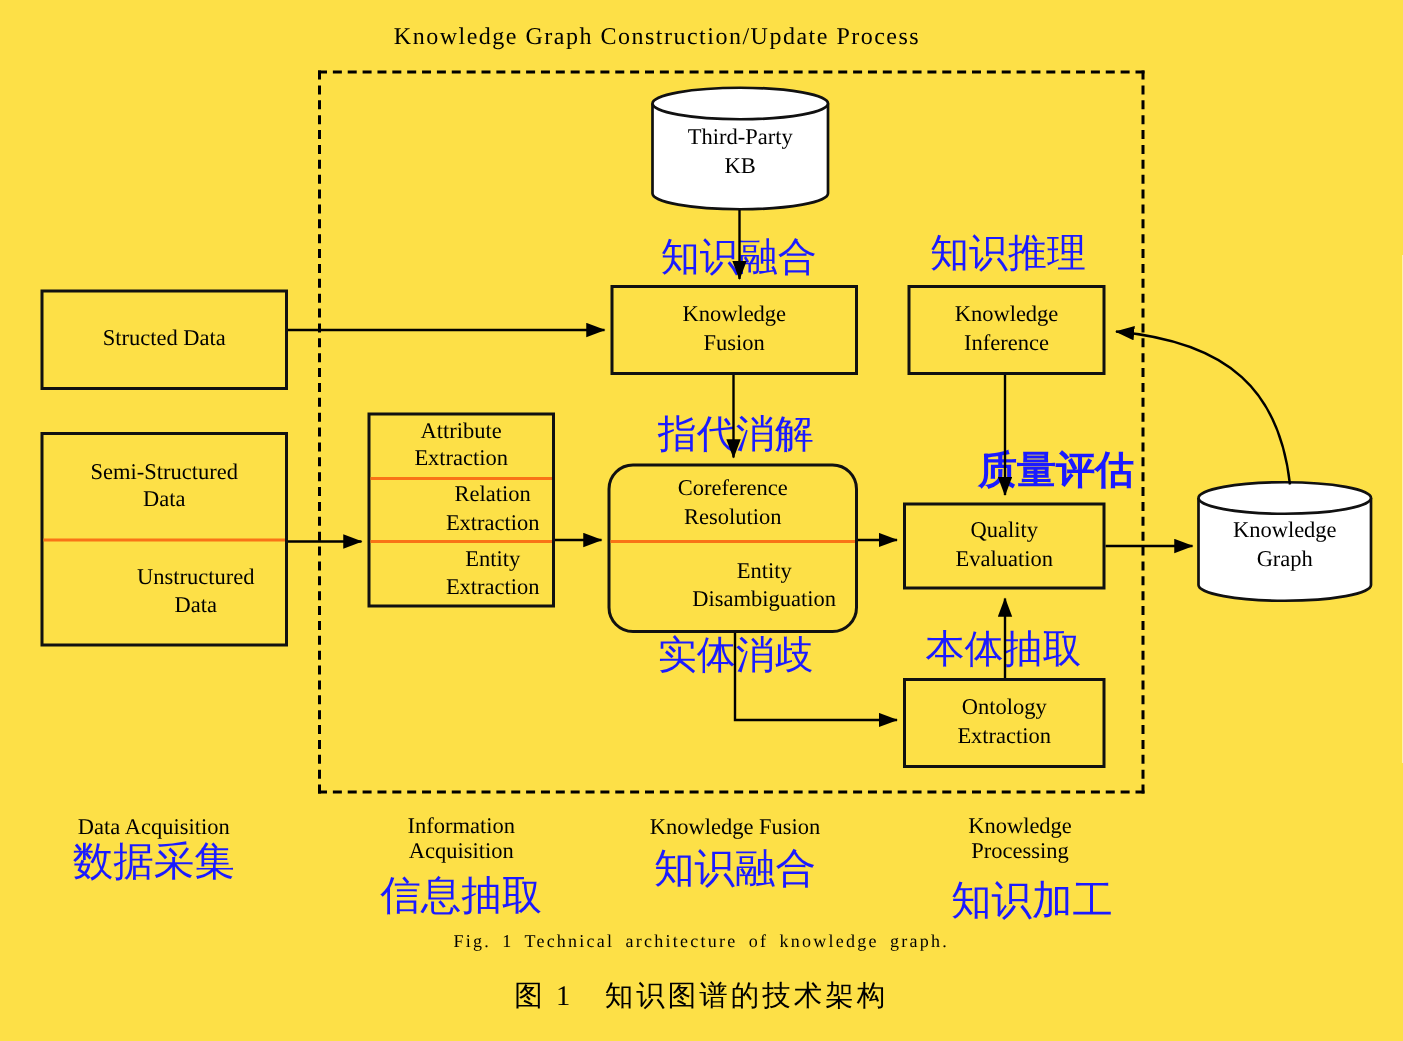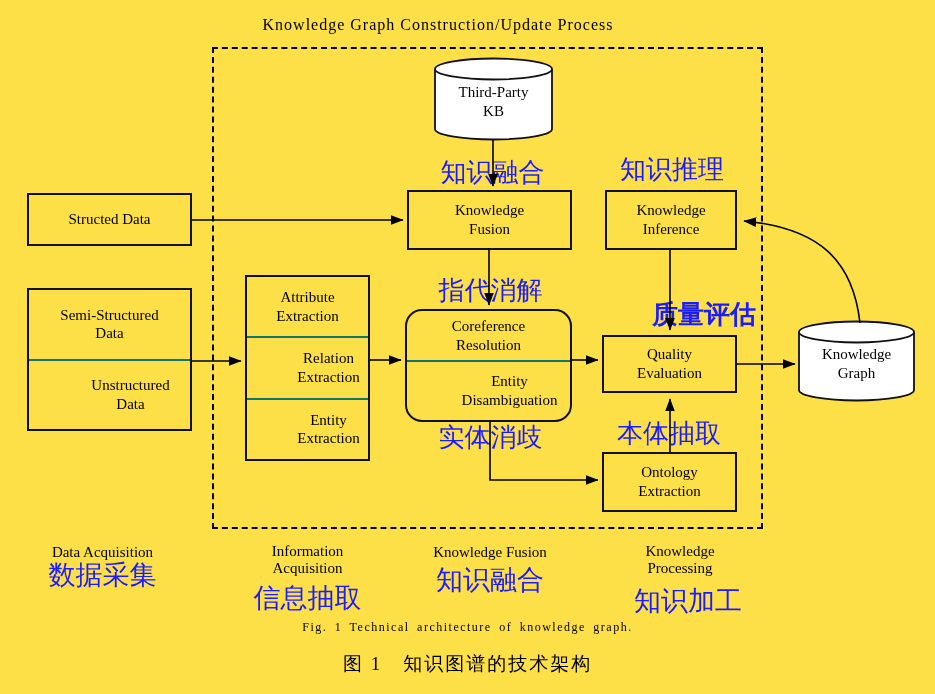--- a/index.html
+++ b/index.html
@@ -18,21 +18,21 @@
   }
   .box{
     position:absolute;border:2px solid #111;box-sizing:border-box;
     display:flex;flex-direction:column;z-index:3;background:transparent;
     text-align:center;font-size:15px;line-height:1.25;
   }
   .box-cell{
     flex:1;display:flex;align-items:center;justify-content:center;
     white-space:pre-line;padding:1px 2px;
   }
-  .box-cell + .box-cell{border-top:2px solid #0f766e;padding-left:44px;}
+  .box-cell + .box-cell{border-top:2px solid #f97316;padding-left:44px;}
   .cyl-label{
     position:absolute;z-index:3;text-align:center;font-size:15px;line-height:1.25;
     white-space:pre-line;display:flex;align-items:center;justify-content:center;
   }
   .cn-label{
     position:absolute;z-index:1;text-align:center;color:#1b1bff;
     font-family:"DejaVu Sans",sans-serif;font-size:26px;line-height:1.05;
     white-space:nowrap;z-index:1;
   }
   .stage-en{
@@ -97,32 +97,32 @@
       <path d="M737,364 L795,364" marker-end="url(#arw)"></path>
       <path d="M860,323 C853,261 820,228 744,221" marker-end="url(#arw)"></path>
     </g>
   </svg>
 
   <div class="cyl-label" style="left:436px;top:80px;width:115px;height:44px;">Third-Party
 KB</div>
   <div class="cyl-label" style="left:799px;top:344px;width:115px;height:40px;">Knowledge
 Graph</div>
 
-  <div class="box" style="left:27px;top:193px;width:165px;height:53px;justify-content:center;">
+  <div class="box" style="left:27px;top:193px;width:165px;height:67px;justify-content:center;">
     <div class="box-cell">Structed Data</div>
   </div>
 
   <div class="box" style="left:27px;top:288px;width:165px;height:143px;">
     <div class="box-cell">Semi-Structured
 Data</div>
     <div class="box-cell">Unstructured
 Data</div>
   </div>
 
-  <div class="box" style="left:245px;top:275px;width:125px;height:186px;">
+  <div class="box" style="left:245px;top:275px;width:125px;height:130px;">
     <div class="box-cell">Attribute
 Extraction</div>
     <div class="box-cell">Relation
 Extraction</div>
     <div class="box-cell">Entity
 Extraction</div>
   </div>
 
   <div class="box" style="left:407px;top:190px;width:165px;height:60px;">
     <div class="box-cell">Knowledge

